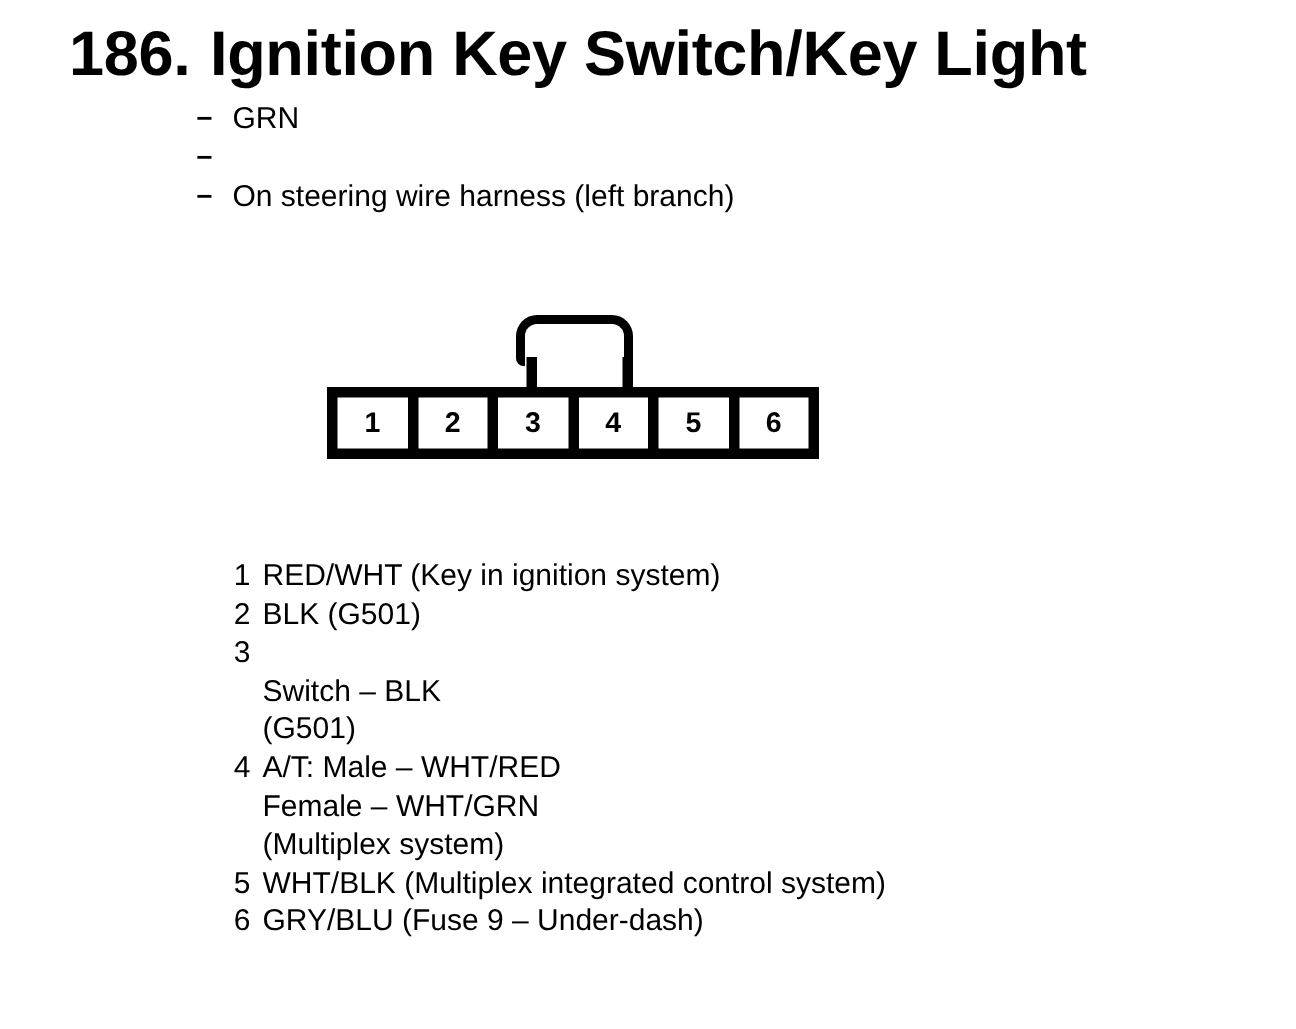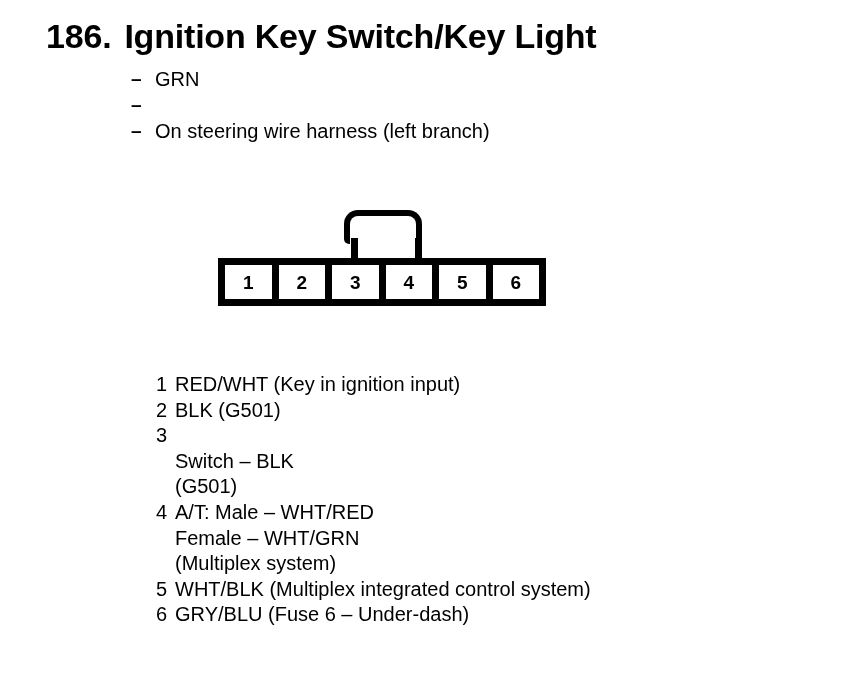--- a/index.html
+++ b/index.html
@@ -16,21 +16,21 @@
     font-family: "Liberation Sans", sans-serif;
     color: #000000;
     -webkit-font-smoothing: none;
   }
 
   
   .page-title {
     position: absolute;
     left: 46px;
     top: 16px;
-    font-size: 34px;
+    font-size: 42px;
     font-weight: bold;
     letter-spacing: -0.2px;
     white-space: nowrap;
     line-height: 40px;
   }
   .page-title .title-num {
     display: inline-block;
     margin-right: 13px;
   }
 
@@ -171,21 +171,21 @@
     <div class="conn-pin">3</div>
     <div class="conn-pin">4</div>
     <div class="conn-pin">5</div>
     <div class="conn-pin">6</div>
   </div>
 </div>
 
 <div class="pinlist">
   <div class="pin-row">
     <span class="pin-num">1</span>
-    <span class="pin-text">RED/WHT (Key in ignition input)</span>
+    <span class="pin-text">RED/WHT (Key in ignition system)</span>
   </div>
   <div class="pin-row">
     <span class="pin-num">2</span>
     <span class="pin-text">BLK (G501)</span>
   </div>
   <div class="pin-row">
     <span class="pin-num">3</span>
   </div>
   <div class="pin-row">
     <span class="pin-num"></span>
@@ -206,15 +206,15 @@
   <div class="pin-row">
     <span class="pin-num"></span>
     <span class="pin-text">(Multiplex system)</span>
   </div>
   <div class="pin-row">
     <span class="pin-num">5</span>
     <span class="pin-text">WHT/BLK (Multiplex integrated control system)</span>
   </div>
   <div class="pin-row">
     <span class="pin-num">6</span>
-    <span class="pin-text">GRY/BLU (Fuse 6 – Under-dash)</span>
+    <span class="pin-text">GRY/BLU (Fuse 9 – Under-dash)</span>
   </div>
 </div>
 
 </body></html>

